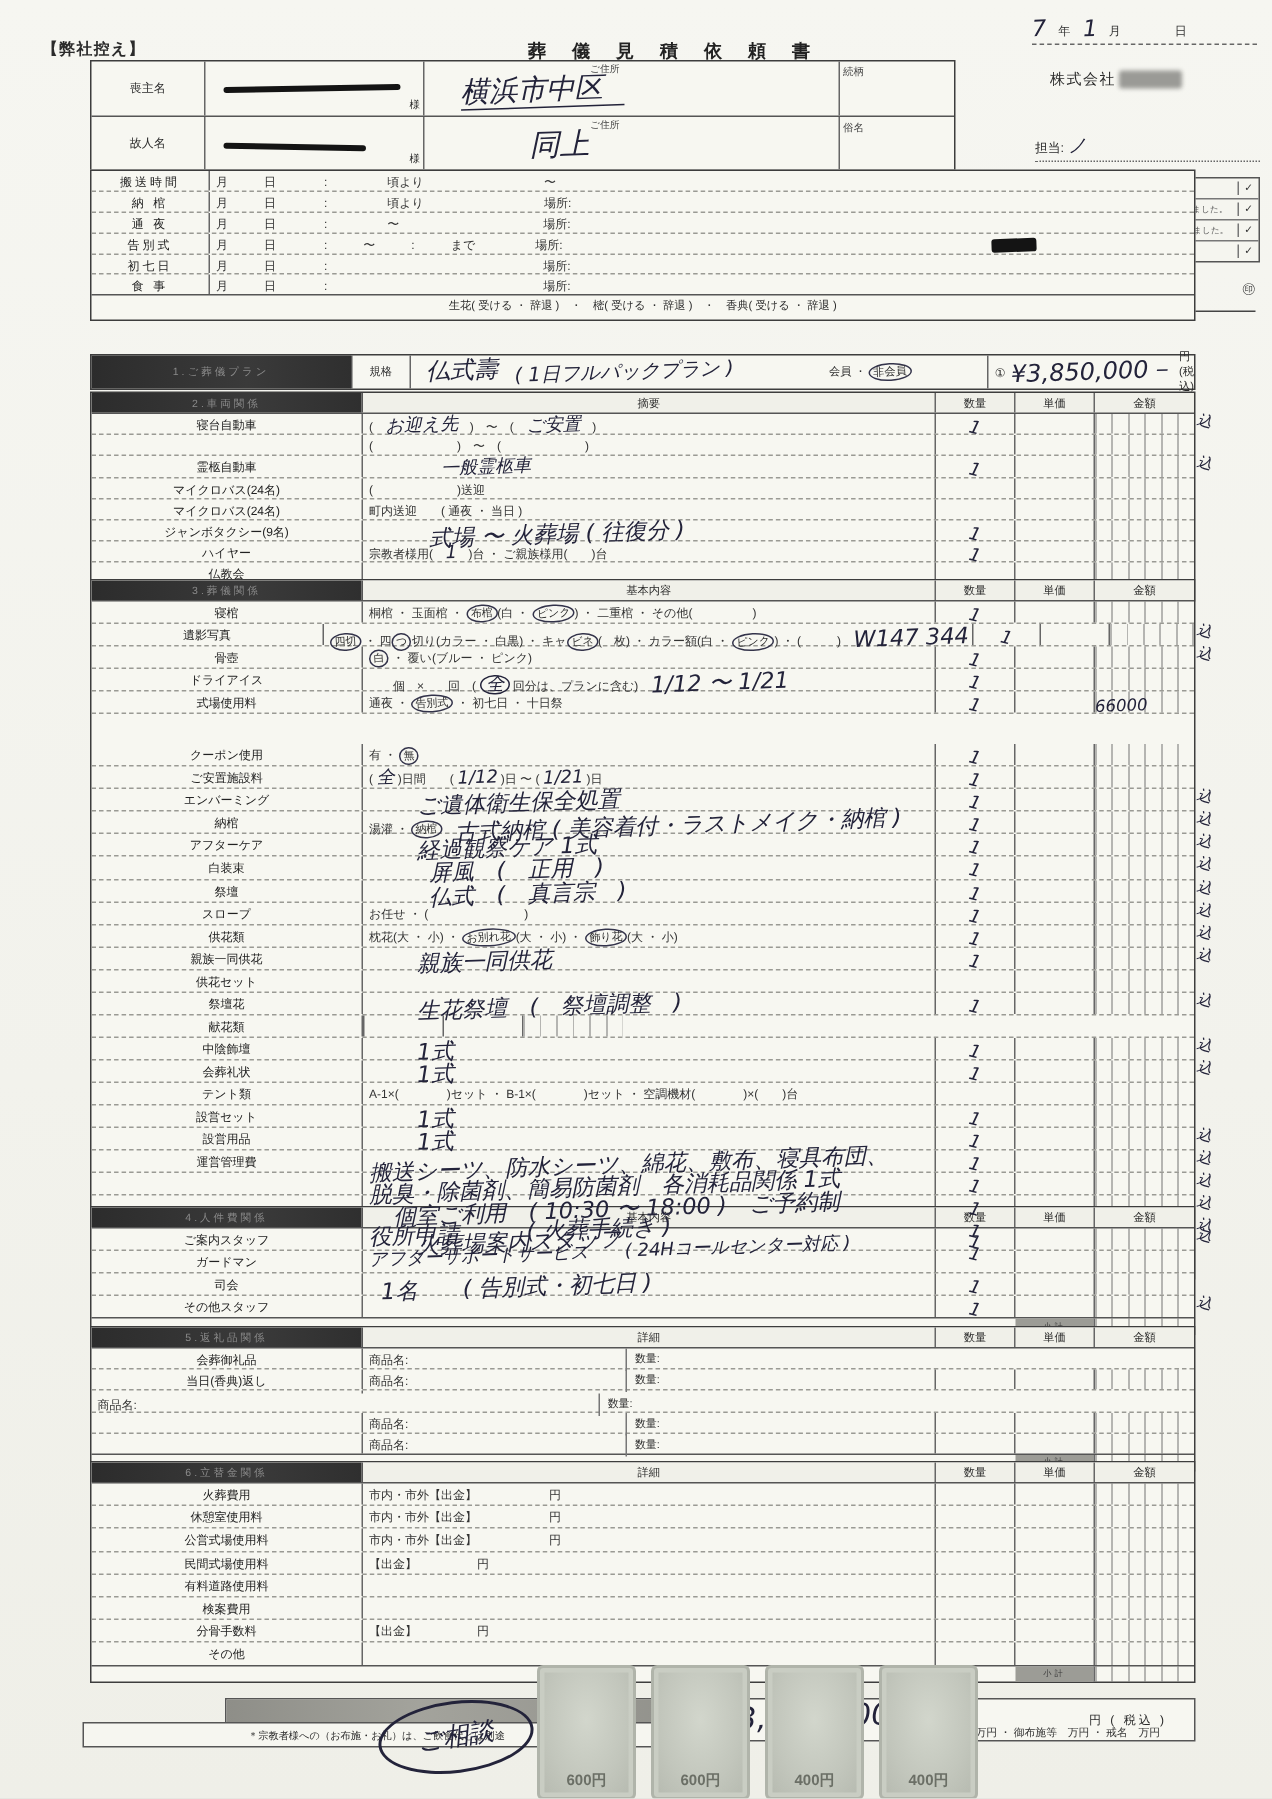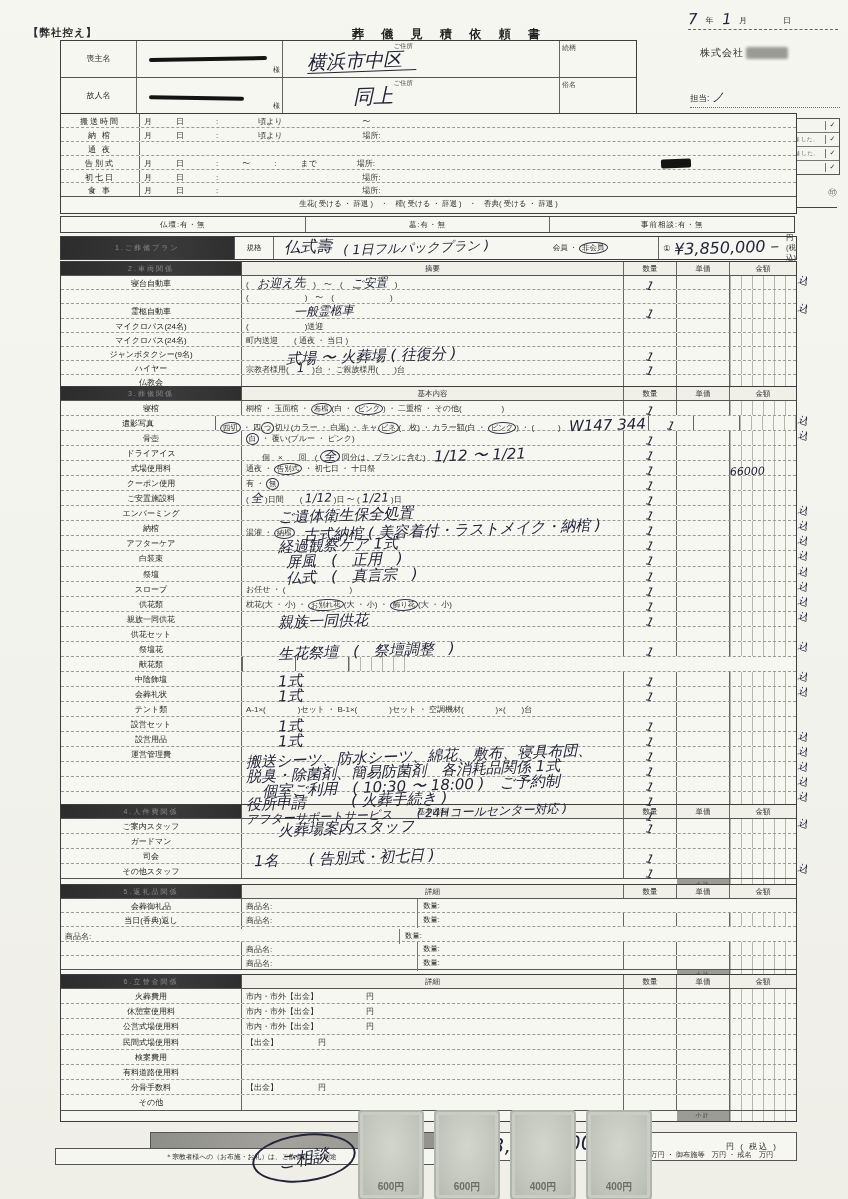--- a/index.html
+++ b/index.html
@@ -167,44 +167,40 @@
         <div class="row" style="height: 12.9px;">
           <div class="lbl">搬送時間</div>
           <div class="cnt"><span class="p">月　　　日　　　　:　　　　　頃より　　　　　　　　　　〜</span></div>
         </div>
         <div class="row" style="height: 12.9px;">
           <div class="lbl">納 棺</div>
           <div class="cnt"><span class="p">月　　　日　　　　:　　　　　頃より　　　　　　　　　　場所:</span></div>
         </div>
         <div class="row" style="height: 12.9px;">
           <div class="lbl">通 夜</div>
+          <div class="cnt"><span class="p">月　　　日　　　　:　　　　　〜　　　　　　　　　　　　場所:</span></div>
         </div>
         <div class="row" style="height: 12.9px;">
           <div class="lbl">告別式</div>
           <div class="cnt"><span class="p">月　　　日　　　　:　　　〜　　　:　　　まで　　　　　場所:</span></div>
         </div>
         <div class="row" style="height: 12.9px;">
           <div class="lbl">初七日</div>
           <div class="cnt"><span class="p">月　　　日　　　　:　　　　　　　　　　　　　　　　　　場所:</span></div>
         </div>
         <div class="row" style="height: 12.9px; align-items: flex-end;">
           <div class="lbl">食 事</div>
           <div class="cnt"><span class="p">月　　　日　　　　:　　　　　　　　　　　　　　　　　　場所:</span></div>
         </div>
       </div>
     <div class="flowers">生花( 受ける ・ 辞退 )　・　樒( 受ける ・ 辞退 )　・　香典( 受ける ・ 辞退 )</div>
     <div class="redact" style="left:600px;top:45px;width:30px;height:9px;transform:rotate(-2deg)"></div>
   </div>
 
   <div class="templerow">
-    <div class="t-right">
-      <div class="t-cell">仏壇:有・無</div>
-      <div class="t-cell">墓:有・無</div>
-      <div class="t-cell">事前相談:有・無</div>
-    </div>
   </div>
 
   <div class="planbar">
     <div class="pb-title hdr-dark">1.ご葬儀プラン</div>
     <div class="pb-spec">規格</div>
     <div class="pb-name">
       <span class="h" style="font-size:16px;margin-top:2px">仏式壽</span>
       <span class="h" style="font-size:13px;margin-left:6px">( 1日フルパックプラン )</span>
     </div>
     <div class="pb-member">
@@ -335,21 +331,21 @@
           <div class="unitc"></div>
           <div class="amtc"></div>
         </div>
         <div class="row" style="height: 14.05px;">
           <div class="lbl">式場使用料</div>
           <div class="cnt"><span class="p">通夜 ・ </span><span class="c">告別式</span><span class="p"> ・ 初七日 ・ 十日祭</span></div>
           <div class="qtyc"><span class="h" style="transform: rotate(14deg);">1</span></div>
           <div class="unitc"></div>
           <div class="amtc"><span class="h" style="font-size: 11px;">66000</span></div>
         </div>
-        <div class="row" style="height: 14.05px;">
+        <div class="row" style="height: 14.05px; margin-top: 20px;">
           <div class="lbl">クーポン使用</div>
           <div class="cnt"><span class="p">有 ・ </span><span class="c">無</span></div>
           <div class="qtyc"><span class="h" style="transform: rotate(14deg);">1</span></div>
           <div class="unitc"></div>
           <div class="amtc"></div>
         </div>
         <div class="row" style="height: 14.05px;">
           <div class="lbl">ご安置施設料</div>
           <div class="cnt"><span class="p">( </span><span class="h">全</span><span class="p"> )日間　　( </span><span class="h">1/12</span><span class="p"> )日 〜 ( </span><span class="h">1/21</span><span class="p"> )日</span></div>
           <div class="qtyc"><span class="h" style="transform: rotate(14deg);">1</span></div>
@@ -671,28 +667,28 @@
           <div class="amtc"></div>
         </div>
         <div class="row" style="height: 14.2px;">
           <div class="lbl">民間式場使用料</div>
           <div class="cnt"><span class="p">【出金】　　　　　円</span></div>
           <div class="qtyc"></div>
           <div class="unitc"></div>
           <div class="amtc"></div>
         </div>
         <div class="row" style="height: 14.2px;">
+          <div class="lbl">有料道路使用料</div>
+          <div class="cnt"></div>
+          <div class="qtyc"></div>
+          <div class="unitc"></div>
+          <div class="amtc"></div>
+        </div>
+        <div class="row" style="height: 14.2px;">
           <div class="lbl">検案費用</div>
-          <div class="cnt"></div>
-          <div class="qtyc"></div>
-          <div class="unitc"></div>
-          <div class="amtc"></div>
-        </div>
-        <div class="row" style="height: 14.2px;">
-          <div class="lbl">有料道路使用料</div>
           <div class="cnt"></div>
           <div class="qtyc"></div>
           <div class="unitc"></div>
           <div class="amtc"></div>
         </div>
         <div class="row" style="height: 14.2px;">
           <div class="lbl">分骨手数料</div>
           <div class="cnt"><span class="p">【出金】　　　　　円</span></div>
           <div class="qtyc"></div>
           <div class="unitc"></div>

